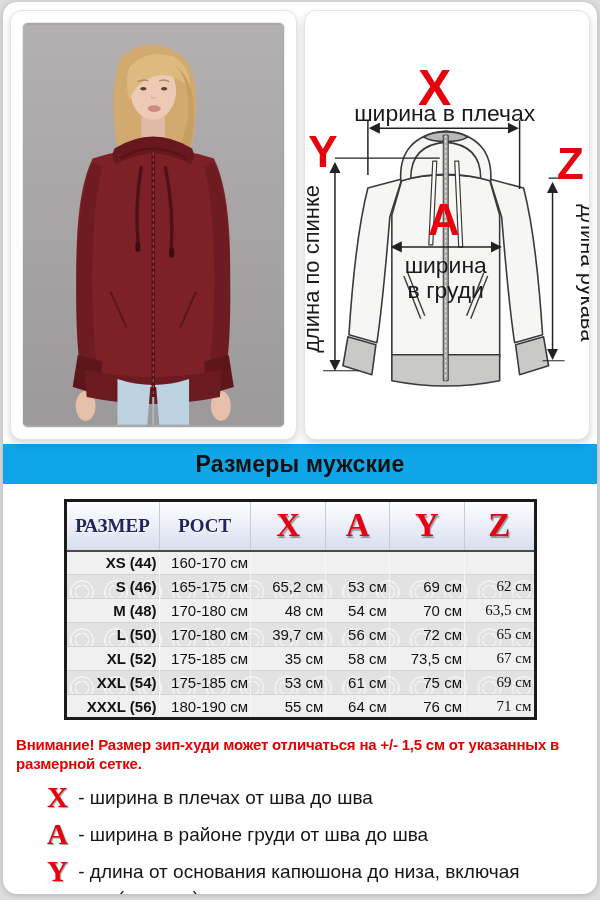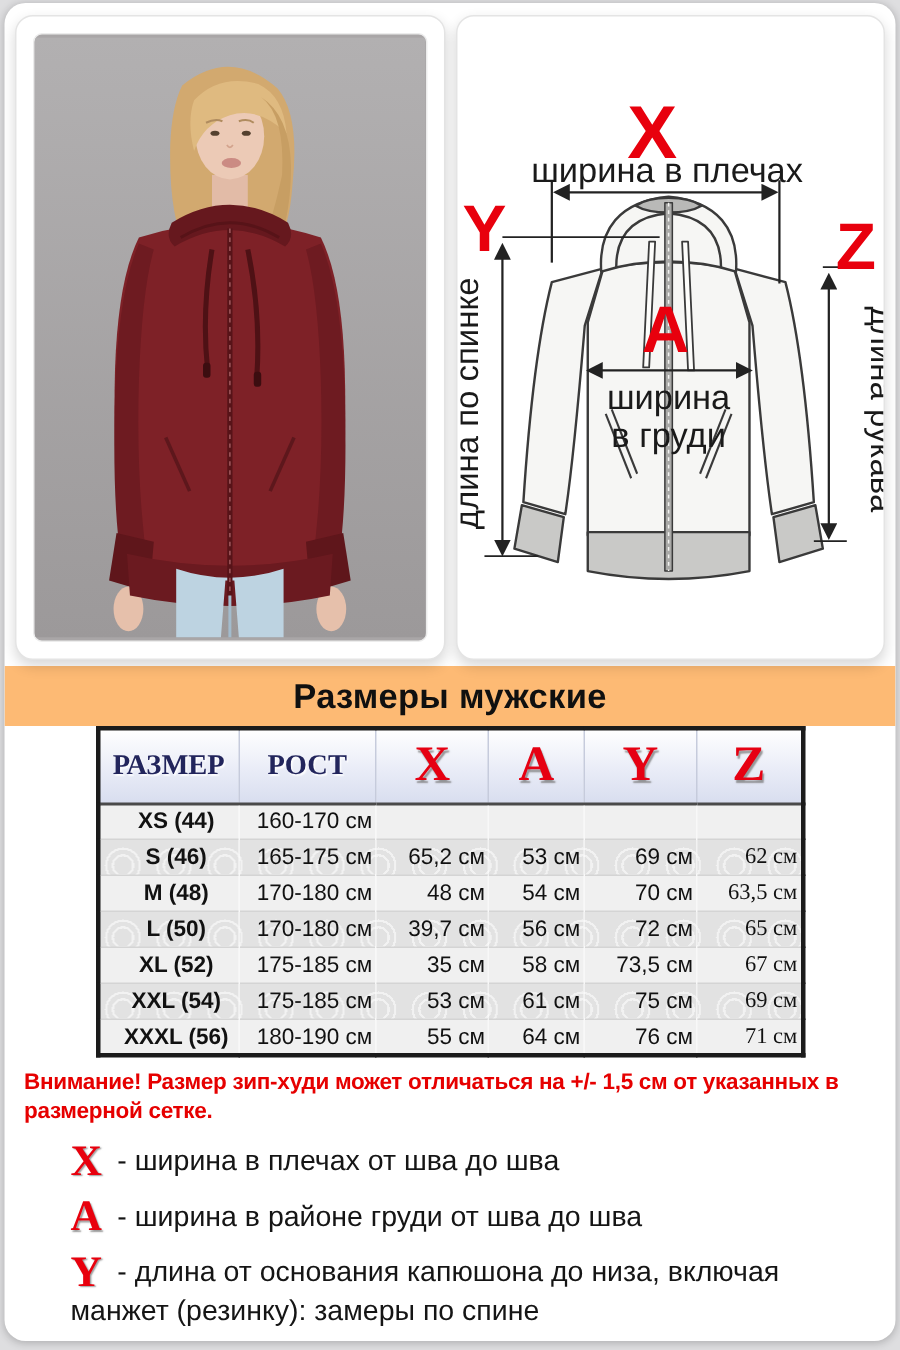--- a/index.html
+++ b/index.html
@@ -24,48 +24,48 @@
     width:287px; height:430px; overflow:hidden;
   }
   .photo-card { padding:11px; }
   .photo-frame {
     width:100%; height:100%; border-radius:6px; overflow:hidden;
     border:1px solid #ececec; background:#a9a6a7;
   }
   .photo-frame svg, .diagram-card svg { display:block; width:100%; height:100%; }
   
   .title-band {
-    height:40px; background:#fdba74;
+    height:40px; background:#0ea5e9;
     display:flex; align-items:center; justify-content:center;
   }
   .title-band h2 { font-size:23px; font-weight:bold; color:#101010; letter-spacing:.2px; }
   
   .size-table {
-    width:473px; margin:0 auto; border-collapse:collapse;
+    width:473px; margin:15px auto; border-collapse:collapse;
     border:3px solid #1b1b1b; table-layout:fixed;padding-left:28px;
   }
   .size-table thead tr { background:linear-gradient(#ffffff 0%, #e9ecf7 55%, #d8ddef 100%); }
   .size-table th {
     font-family:"Liberation Serif", serif; font-weight:bold;
     color:#22255c; font-size:19px; height:50px; text-align:center;
     border-right:1px solid #c6cbdc; border-bottom:2px solid #4a4a4a;
     text-shadow:1px 1px 1px rgba(255,255,255,.9);
   }
   .size-table th:last-child { border-right:none; }
   .size-table th.letter {
     color:#e60012; font-size:33px;
     text-shadow:1px 2px 1px rgba(120,120,120,.75);
   }
   .size-table td {
     font-size:15px; color:#111; text-align:right; height:24px;
     padding:2px 2px; border-right:1px solid rgba(255,255,255,.55);
     border-top:1px solid #d4d4d4;
   }
   .size-table td:last-child { border-right:none;font-family:Liberation Serif, serif; }
-  .size-table td.size { text-align:center; font-weight:bold; padding-left:12px; }
+  .size-table td.size { text-align:right; font-weight:bold; padding-left:12px; }
   .size-table tbody tr:nth-child(odd) { background:#f0f0f0; }
   .size-table tbody tr:nth-child(even) {
     background-color:#e2e2e2;
     background-image:radial-gradient(circle,
       rgba(255,255,255,0) 0 6px,
       rgba(255,255,255,.55) 6px 7.5px,
       rgba(255,255,255,0) 7.5px 10.5px,
       rgba(255,255,255,.55) 10.5px 12px,
       rgba(255,255,255,0) 12px);
     background-size:34px 34px;

